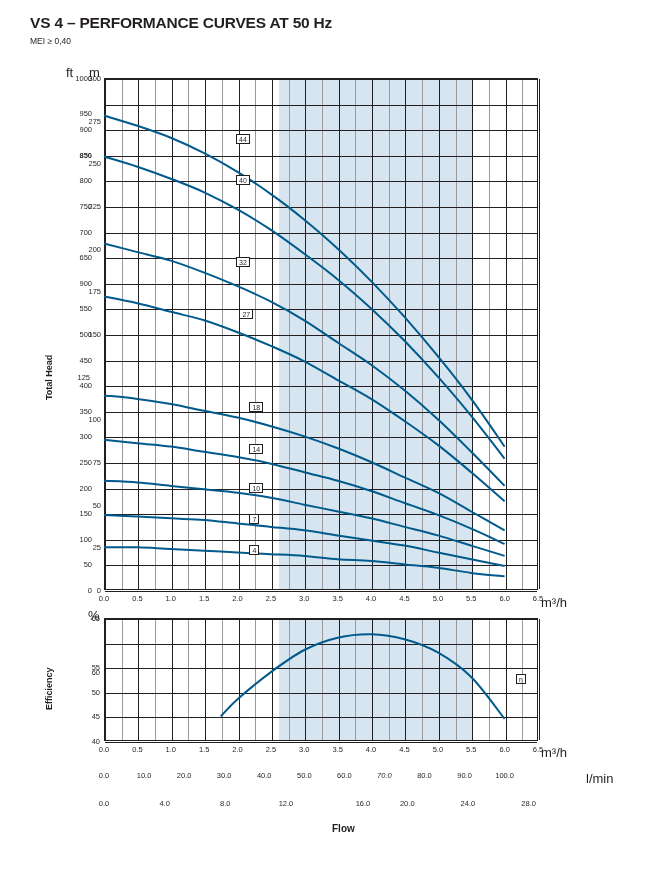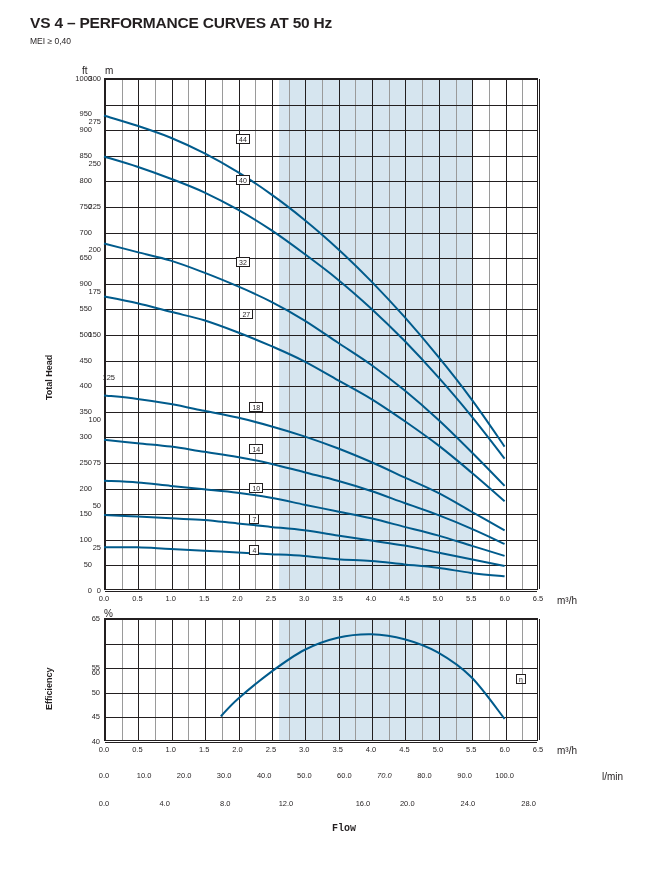--- a/index.html
+++ b/index.html
@@ -34,21 +34,21 @@
 
   .ylab-left,.ylab-right{
     position:absolute;font-size:7.5px;text-align:right;
     color:#231f20;white-space:nowrap;
   }
   .xlab{
     position:absolute;font-size:7.5px;color:#231f20;
     text-align:center;white-space:nowrap;
   }
   .unit{
-    position:absolute;font-size:10px;color:#231f20;white-space:nowrap;margin-left:16px;
+    position:absolute;font-size:13px;color:#231f20;white-space:nowrap;
   }
   .axis-title{
     position:absolute;font-size:9px;font-weight:bold;
     transform:rotate(-90deg);transform-origin:left top;white-space:nowrap;
   }
   .curve-label{
     position:absolute;
     font-size:7px;
     background:#ffffff;
     border:1px solid #231f20;
@@ -135,32 +135,32 @@
     <div class="ylab-left" style="left: 62px; width: 30px; top: 406.8px;">350</div>
     <div class="ylab-left" style="left: 62px; width: 30px; top: 381.2px;">400</div>
     <div class="ylab-left" style="left: 62px; width: 30px; top: 355.6px;">450</div>
     <div class="ylab-left" style="left: 62px; width: 30px; top: 330px;">500</div>
     <div class="ylab-left" style="left: 62px; width: 30px; top: 304.4px;">550</div>
     <div class="ylab-left" style="left: 62px; width: 30px; top: 278.8px;">900</div>
     <div class="ylab-left" style="left: 62px; width: 30px; top: 253.2px;">650</div>
     <div class="ylab-left" style="left: 62px; width: 30px; top: 227.6px;">700</div>
     <div class="ylab-left" style="left: 62px; width: 30px; top: 202px;">750</div>
     <div class="ylab-left" style="left: 62px; width: 30px; top: 176.4px;">800</div>
-    <div class="ylab-left" style="left: 62px; width: 30px; top: 150.8px;">850</div>
+    <div class="ylab-left" style="left: 62px; width: 30px; top: 150.8px; font-weight: bold;">850</div>
     <div class="ylab-left" style="left: 62px; width: 30px; top: 125.2px;">900</div>
     <div class="ylab-left" style="left: 62px; width: 30px; top: 109px;">950</div>
     <div class="ylab-left" style="left: 62px; width: 30px; top: 74px;">1000</div>
   </div>
 <div id="headLabelsRight">
     <div class="ylab-left" style="left: 85px; width: 16px; top: 586px;">0</div>
     <div class="ylab-left" style="left: 85px; width: 16px; top: 543.333px;">25</div>
     <div class="ylab-left" style="left: 85px; width: 16px; top: 500.667px;">50</div>
     <div class="ylab-left" style="left: 85px; width: 16px; top: 458px;">75</div>
     <div class="ylab-left" style="left: 85px; width: 16px; top: 415.333px;">100</div>
-    <div class="ylab-left" style="left: 99px; width: 16px; top: 372.667px;">125</div>
+    <div class="ylab-left" style="left: 74px; width: 16px; top: 372.667px;">125</div>
     <div class="ylab-left" style="left: 85px; width: 16px; top: 330px;">150</div>
     <div class="ylab-left" style="left: 85px; width: 16px; top: 287.333px;">175</div>
     <div class="ylab-left" style="left: 85px; width: 16px; top: 244.667px;">200</div>
     <div class="ylab-left" style="left: 85px; width: 16px; top: 202px;">225</div>
     <div class="ylab-left" style="left: 85px; width: 16px; top: 159.333px;">250</div>
     <div class="ylab-left" style="left: 85px; width: 16px; top: 116.667px;">275</div>
     <div class="ylab-left" style="left: 85px; width: 16px; top: 74px;">300</div>
   </div>
 <div id="headXLabels">
     <div class="xlab" style="left: 90px; width: 28px; top: 594px;">0.0</div>
@@ -287,13 +287,13 @@
 <div id="gpmLabels">
     <div class="xlab" style="left: 88px; width: 32px; top: 799px;">0.0</div>
     <div class="xlab" style="left: 148.653px; width: 32px; top: 799px;">4.0</div>
     <div class="xlab" style="left: 209.306px; width: 32px; top: 799px;">8.0</div>
     <div class="xlab" style="left: 269.96px; width: 32px; top: 799px;">12.0</div>
     <div class="xlab" style="left: 347px; width: 32px; top: 799px;">16.0</div>
     <div class="xlab" style="left: 391.266px; width: 32px; top: 799px;">20.0</div>
     <div class="xlab" style="left: 451.919px; width: 32px; top: 799px;">24.0</div>
     <div class="xlab" style="left: 512.572px; width: 32px; top: 799px;">28.0</div>
   </div>
-<div class="flow-title" style="left:332px;top:823px;font-family:Liberation Mono, monospace;">Flow</div>
+<div class="flow-title" style="left:332px;top:823px;">Flow</div>
 
 </body></html>

